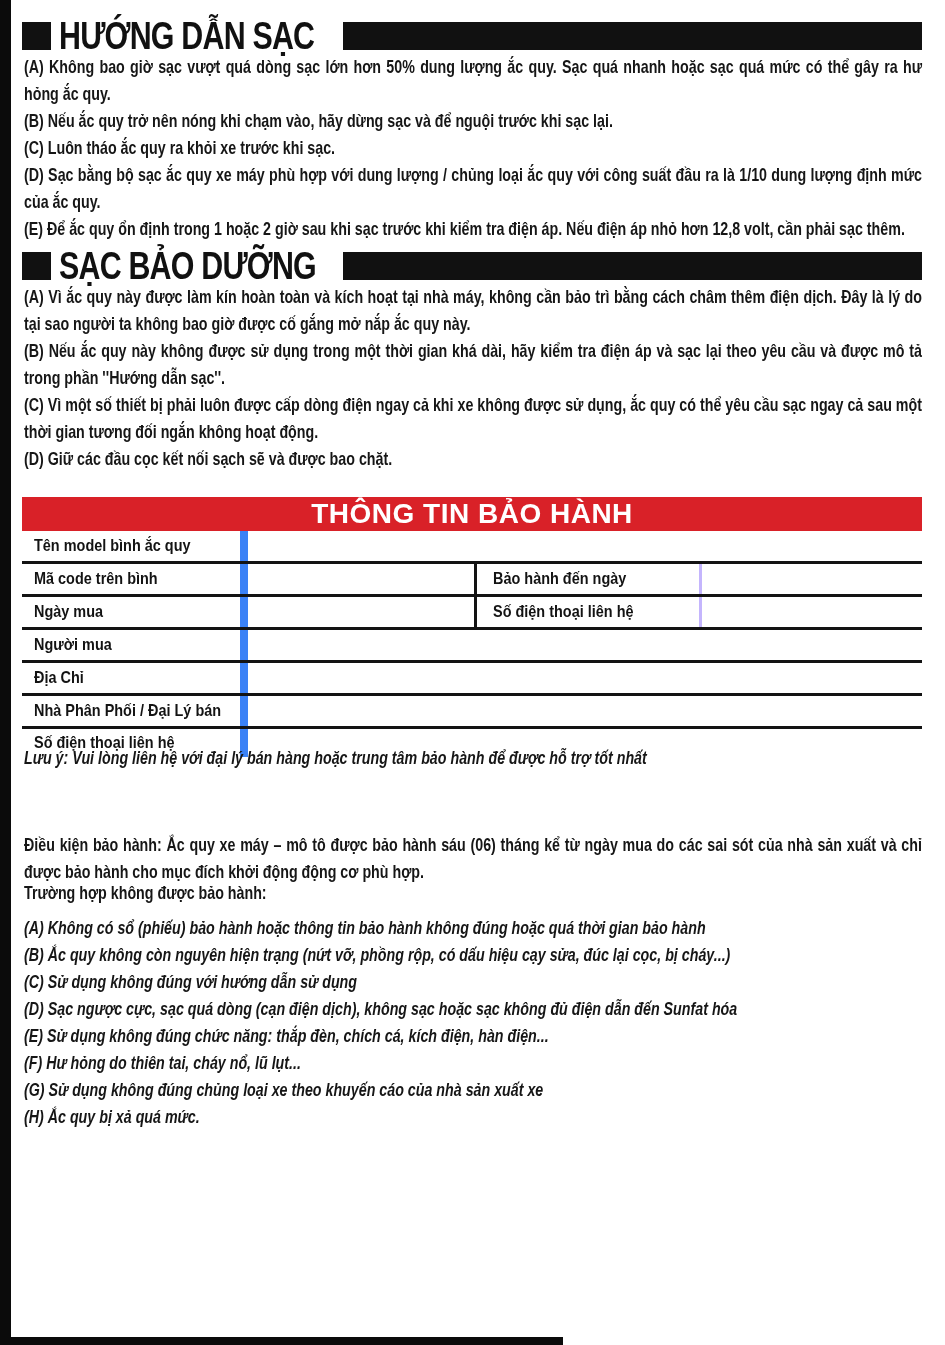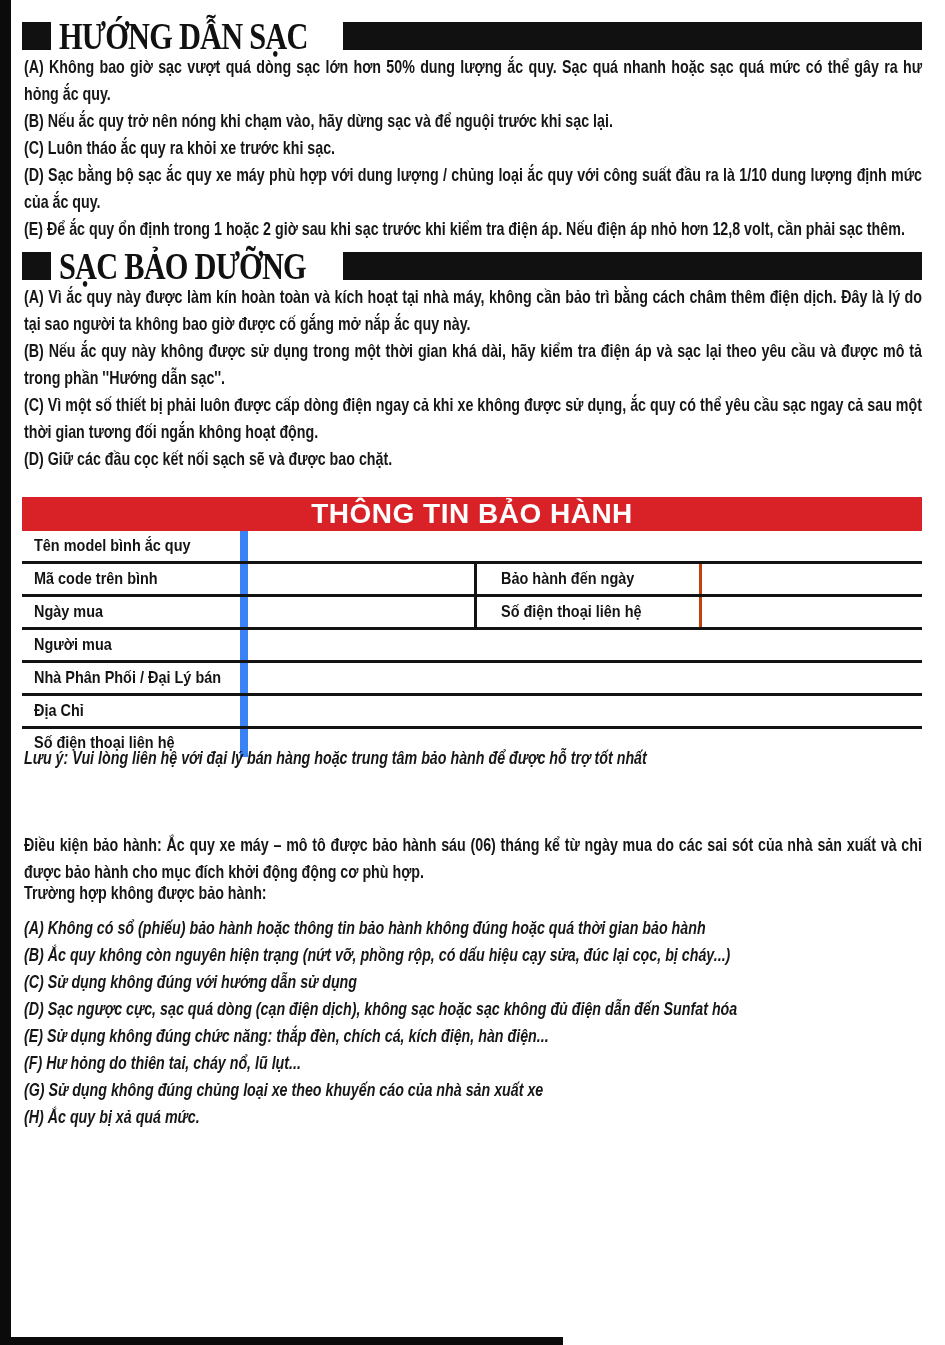--- a/index.html
+++ b/index.html
@@ -5,21 +5,21 @@
   html,body{margin:0;padding:0;}
   body{
     width:945px;height:1345px;background:#ffffff;overflow:hidden;
     font-family:"Liberation Sans", sans-serif;color:#131313;position:relative;
   }
   .edge-strip{position:absolute;left:0;top:0;width:11px;height:1345px;background:#0b0b0b;}
   .bottom-bar{position:absolute;left:10px;top:1337px;width:553px;height:8px;background:#0b0b0b;}
   .content{position:absolute;left:22px;width:900px;top:0;height:1345px;}
 
   
-  .sec-header{position:absolute;left:0;right:0;height:38px;font-family:Liberation Serif, serif;}
+  .sec-header{position:absolute;left:0;right:0;height:38px;}
   .sec-square{position:absolute;left:0;top:5px;width:29px;height:28px;background:#111;}
   .sec-title{
     position:absolute;left:37px;top:0;height:38px;line-height:38px;
     font-size:38px;font-weight:bold;white-space:nowrap;color:#111;
     transform:scaleX(0.80);transform-origin:0 50%;letter-spacing:-1px;
   }
   .sec-bar{position:absolute;left:321px;right:0;top:5px;height:28px;background:#111;}
 
   
   .cx{
@@ -35,21 +35,21 @@
     height:34px;background:#d92128;color:#ffffff;
     display:flex;align-items:center;justify-content:center;
     font-size:28px;font-weight:bold;letter-spacing:0.5px;
   }
   .wt-row{display:flex;height:30px;border-bottom:3px solid #131313;align-items:stretch;}
   .wt-row.last{border-bottom:none;height:28px;}
   .wt-cell{display:flex;align-items:center;box-sizing:border-box;}
   .wt-label{width:226px;border-right:8px solid #3b82f6;padding-left:12px;}
   .wt-value{flex:1;}
   .wt-value.mid{width:229px;flex:none;border-right:3px solid #131313;}
-  .wt-label2{width:225px;border-right:3px solid #c2410c;padding-left:24px;}
+  .wt-label2{width:225px;border-right:3px solid #c4b5fd;padding-left:16px;}
   .lbl{
     display:inline-block;white-space:nowrap;font-size:17px;font-weight:bold;
     transform:scaleX(0.85);transform-origin:0 50%;color:#131313;
   }
 </style>
 </head>
 <body>
 
 <div class="edge-strip"></div>
 <div class="bottom-bar"></div>
@@ -115,28 +115,28 @@
 
     <div class="wt-row">
       <div class="wt-cell wt-label">
           <span class="lbl">Người mua</span>
         </div>
       <div class="wt-cell wt-value"></div>
     </div>
 
     <div class="wt-row">
       <div class="wt-cell wt-label">
-          <span class="lbl">Nhà Phân Phối / Đại Lý bán</span>
+          <span class="lbl">Địa Chỉ</span>
         </div>
       <div class="wt-cell wt-value"></div>
     </div>
 
     <div class="wt-row">
       <div class="wt-cell wt-label">
-          <span class="lbl">Địa Chỉ</span>
+          <span class="lbl">Nhà Phân Phối / Đại Lý bán</span>
         </div>
       <div class="wt-cell wt-value"></div>
     </div>
 
     <div class="wt-row last">
       <div class="wt-cell wt-label">
           <span class="lbl">Số điện thoại liên hệ</span>
         </div>
       <div class="wt-cell wt-value"></div>
     </div>

